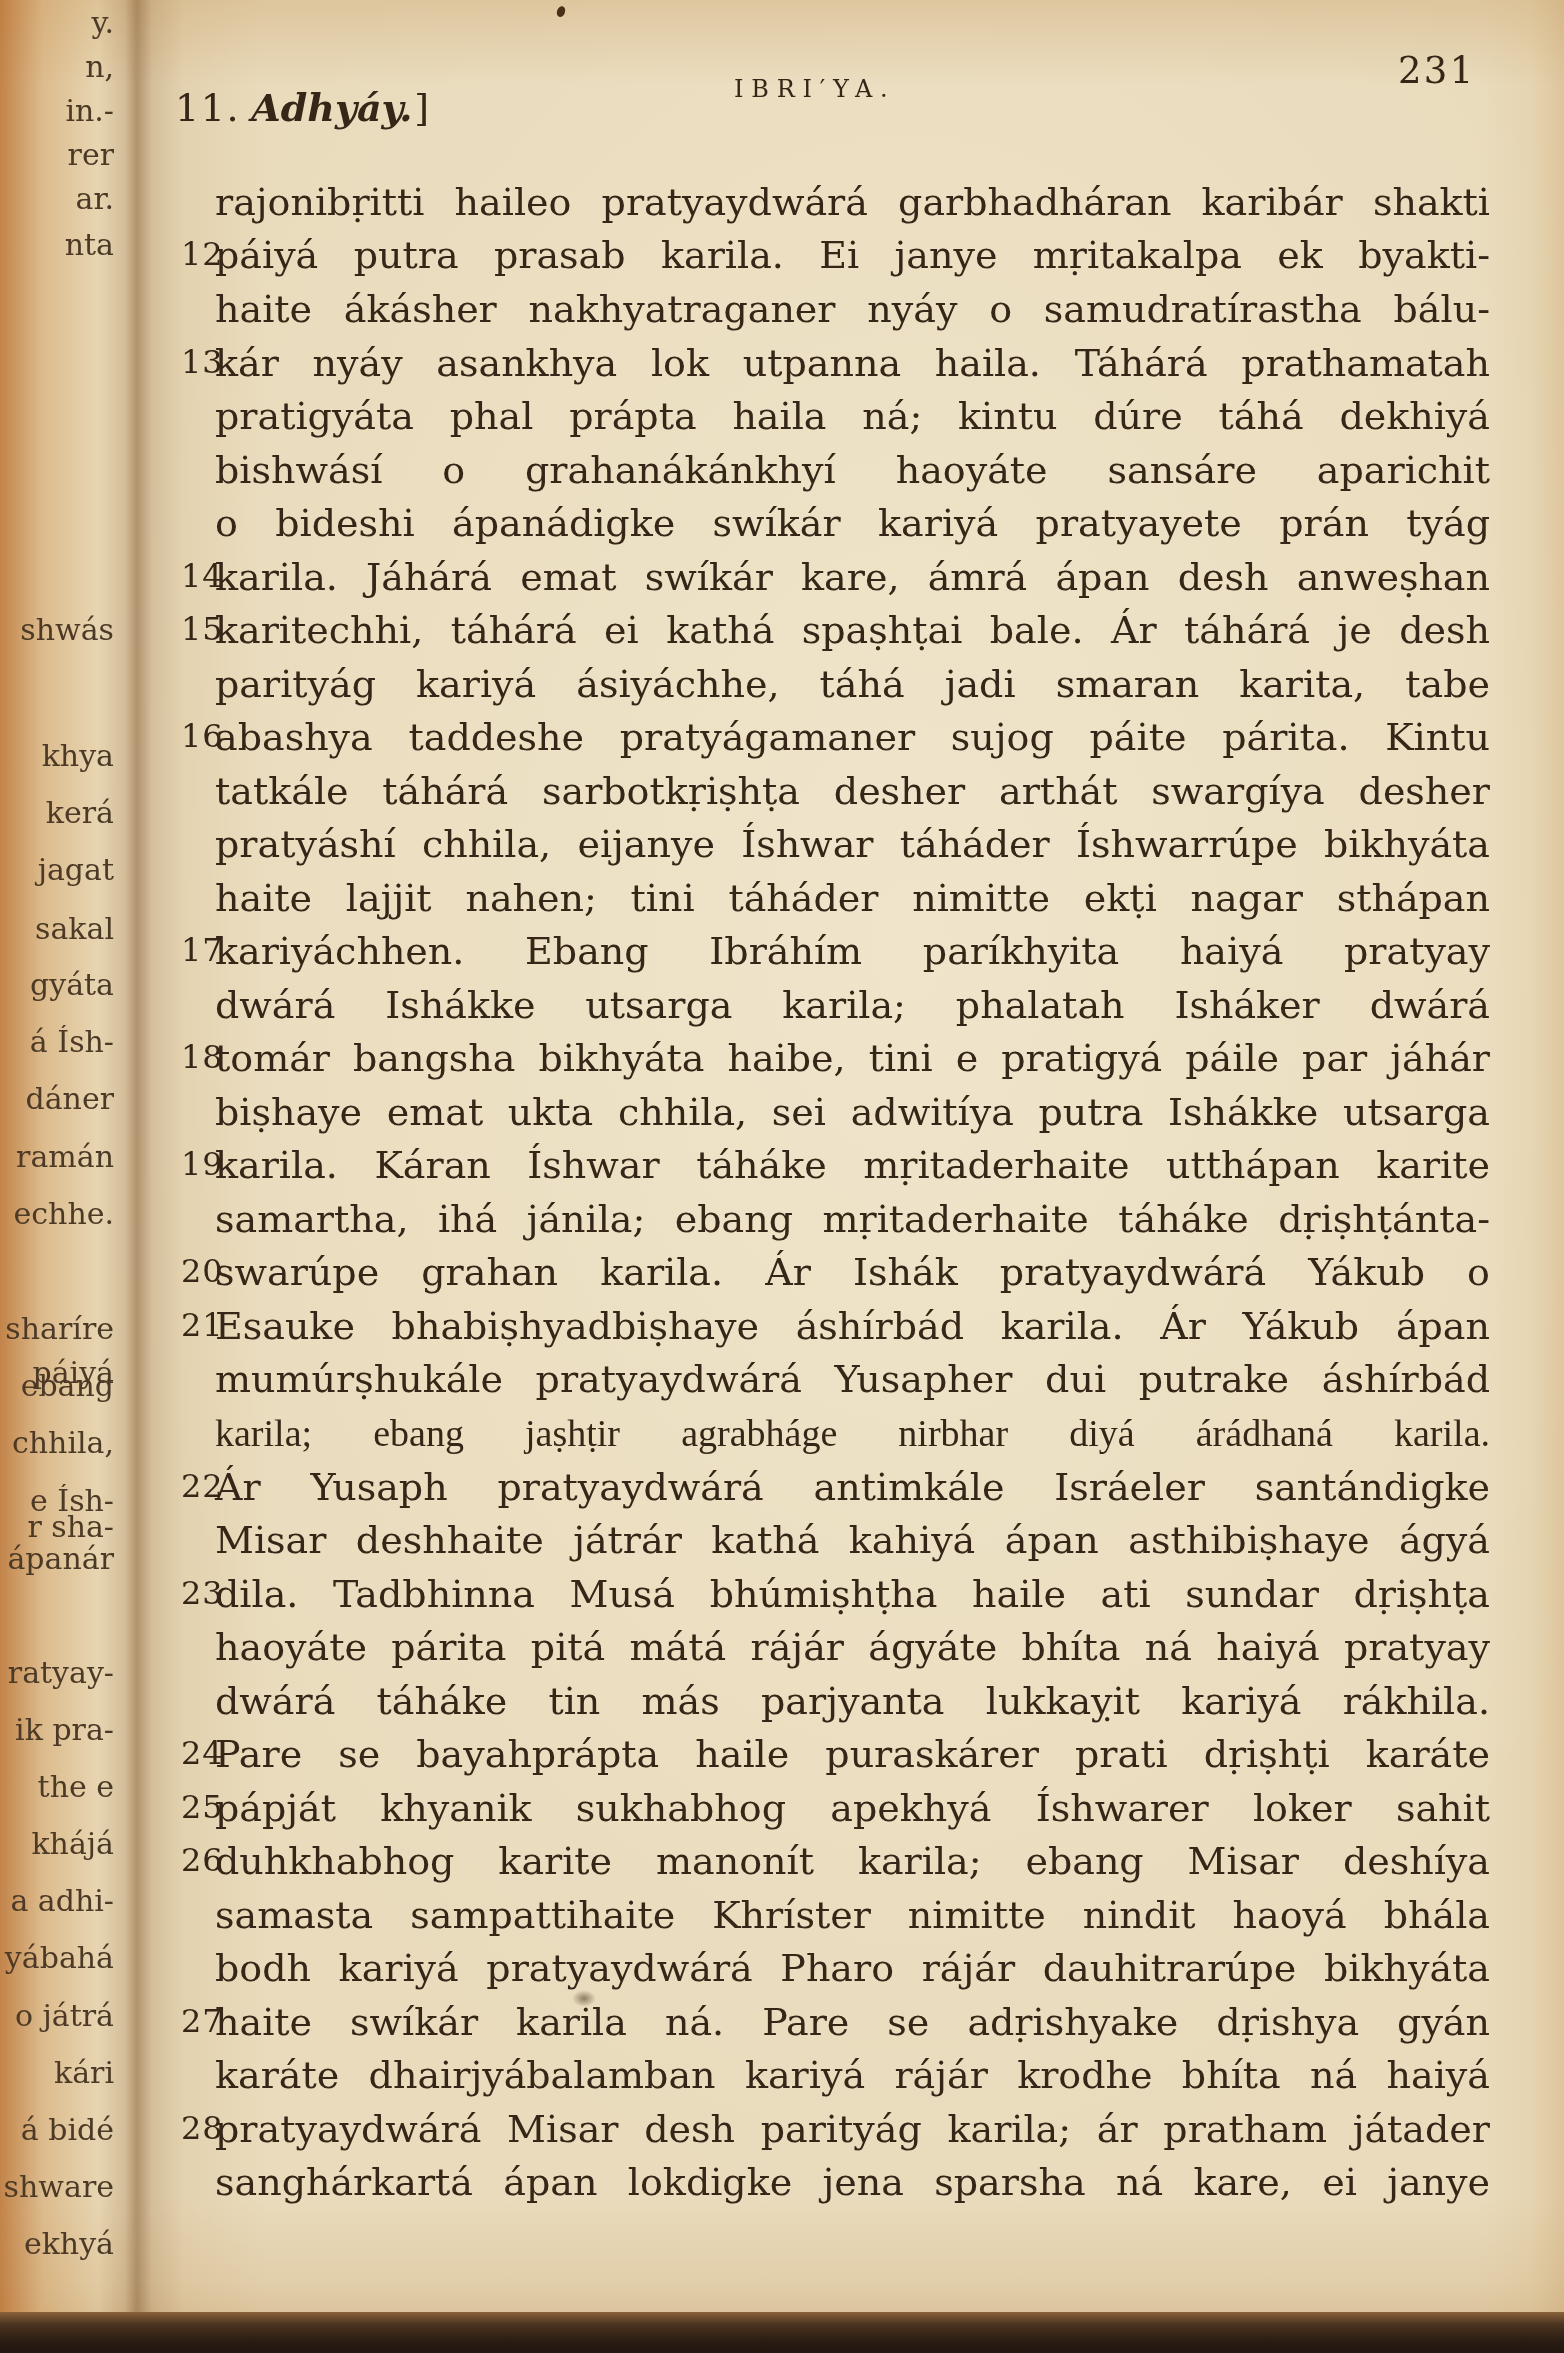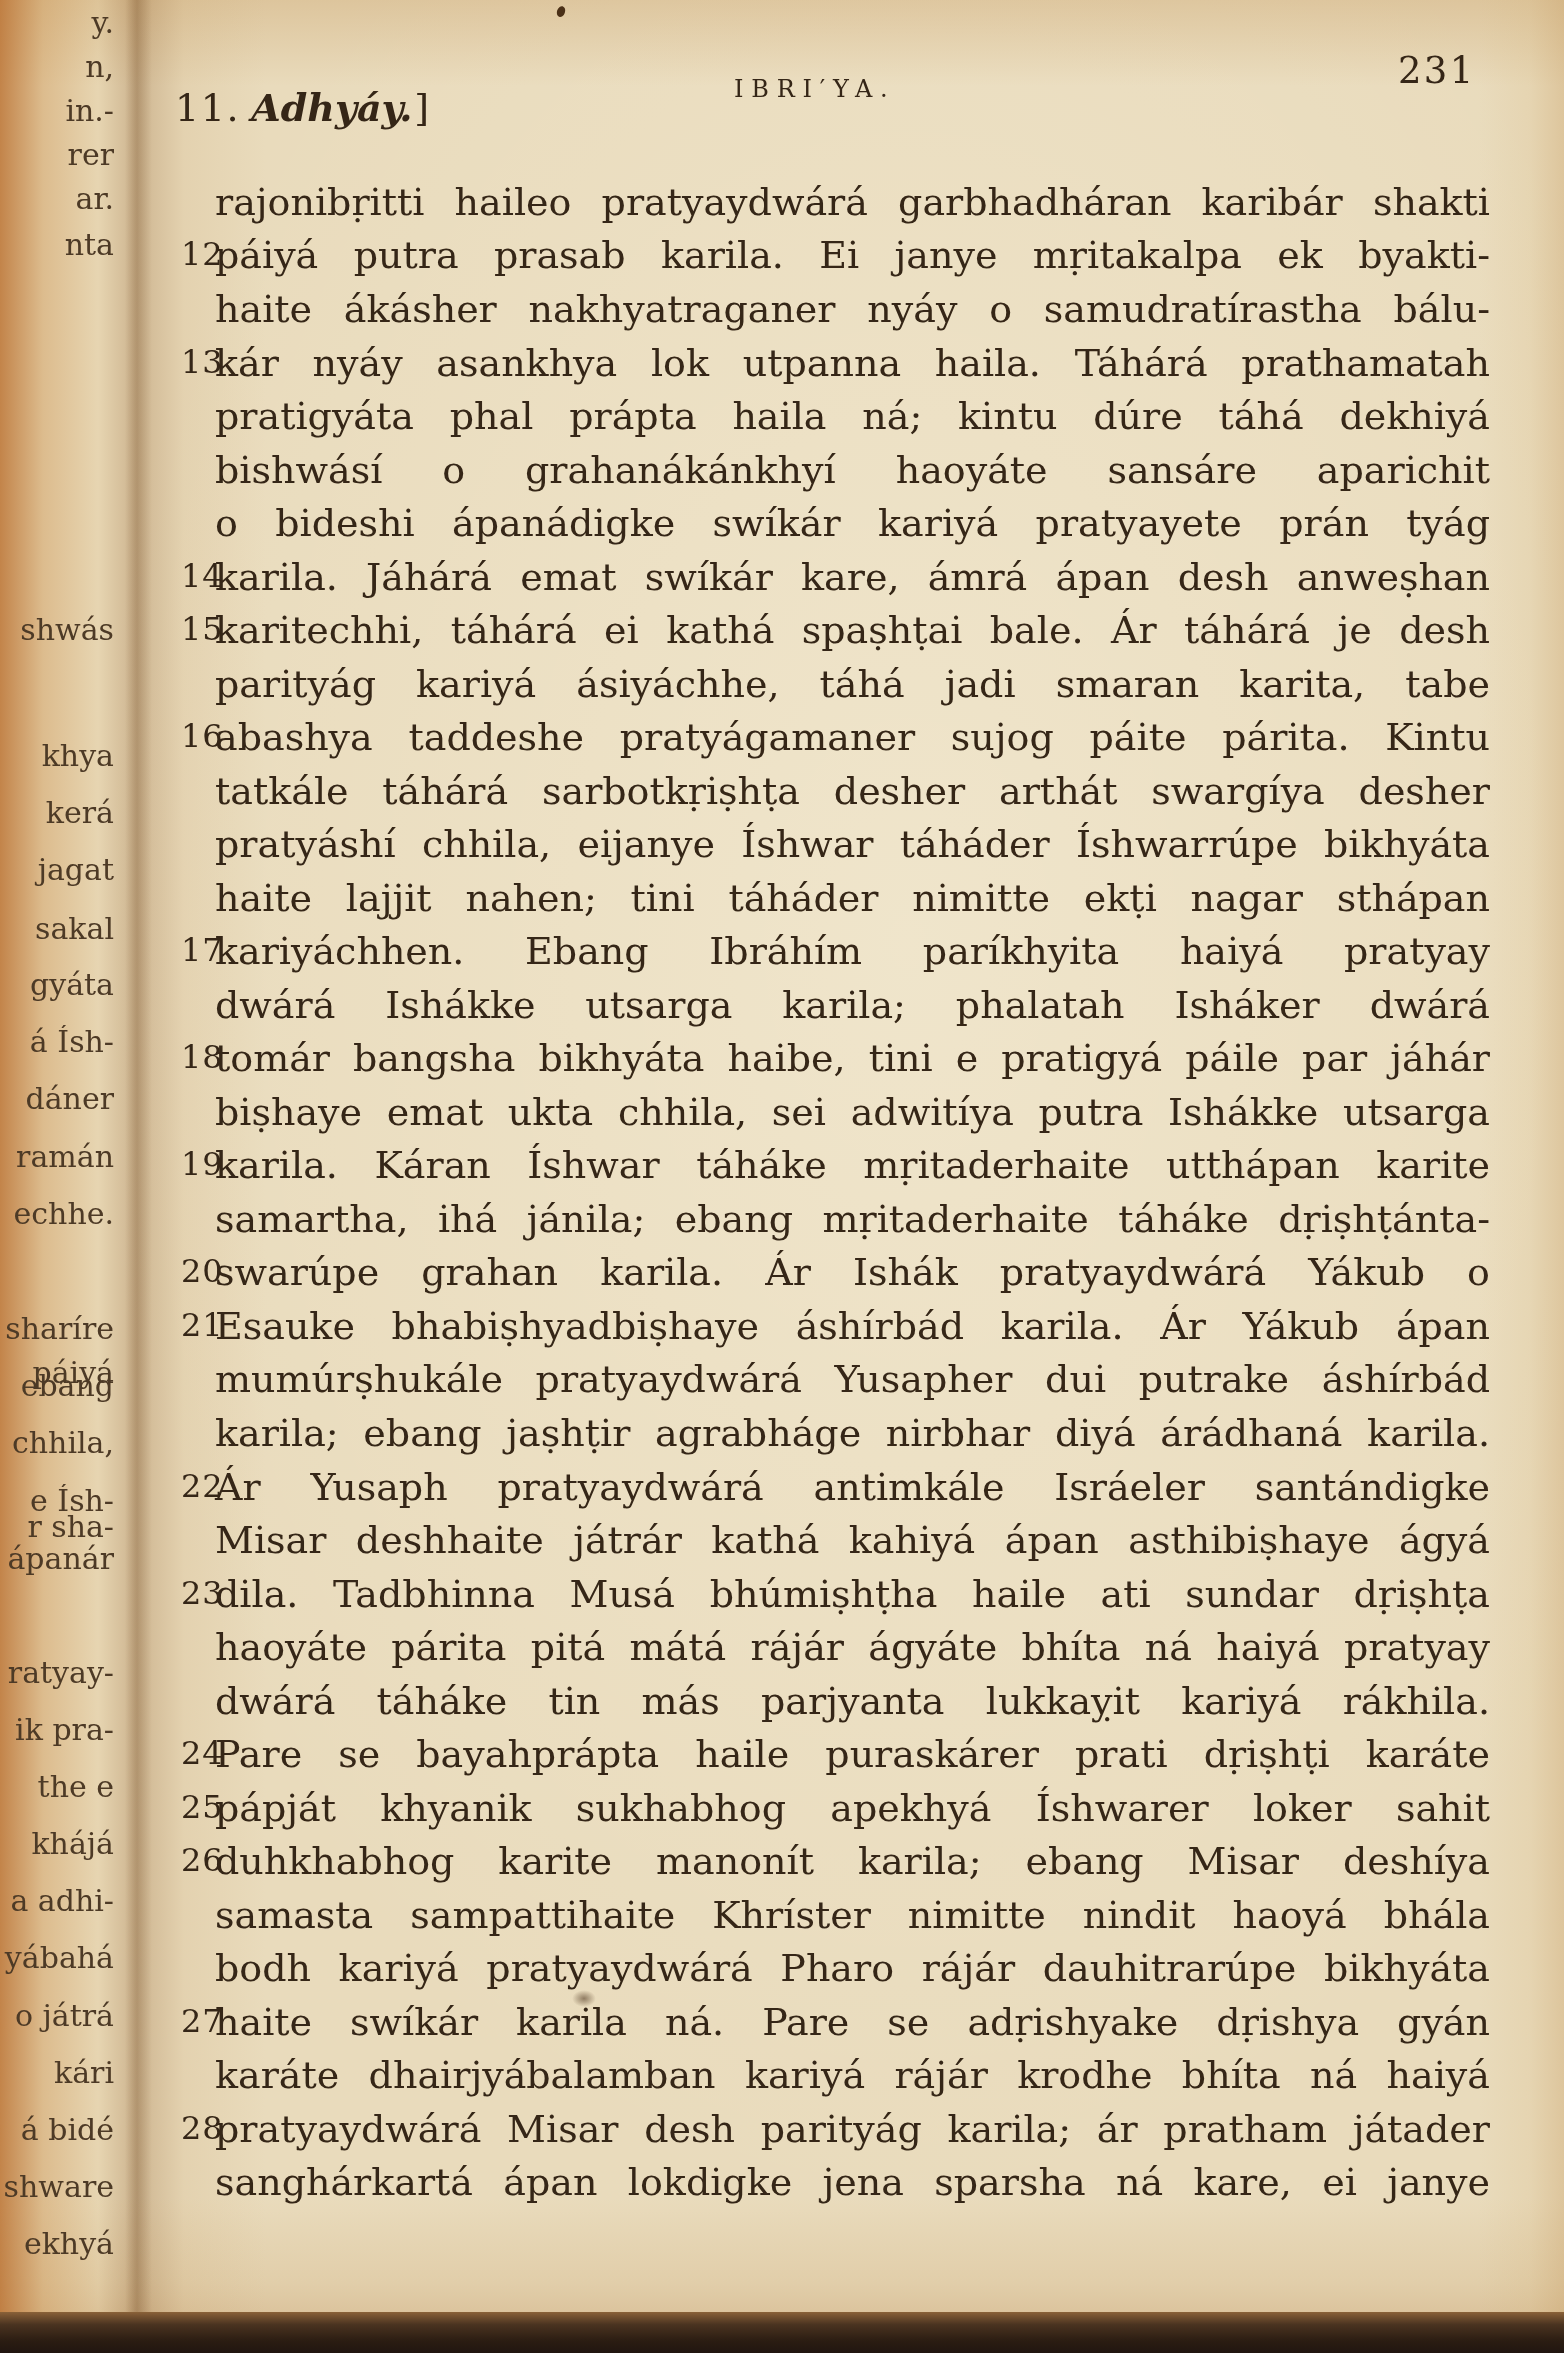--- a/index.html
+++ b/index.html
@@ -135,21 +135,21 @@
       <div class="body-line" style="top: 876px;"><span class="line-text">haite lajjit nahen; tini táháder nimitte ekṭi nagar sthápan</span></div>
       <div class="body-line" style="top: 929px;"><span class="verse-num">17</span><span class="line-text">kariyáchhen.  Ebang Ibráhím paríkhyita haiyá pratyay</span></div>
       <div class="body-line" style="top: 983px;"><span class="line-text">dwárá Ishákke utsarga karila; phalatah Isháker dwárá</span></div>
       <div class="body-line" style="top: 1036px;"><span class="verse-num">18</span><span class="line-text">tomár bangsha bikhyáta haibe, tini e pratigyá páile par jáhár</span></div>
       <div class="body-line" style="top: 1090px;"><span class="line-text">biṣhaye emat ukta chhila, sei adwitíya putra Ishákke utsarga</span></div>
       <div class="body-line" style="top: 1143px;"><span class="verse-num">19</span><span class="line-text">karila.  Káran Íshwar táháke mṛitaderhaite utthápan karite</span></div>
       <div class="body-line" style="top: 1197px;"><span class="line-text">samartha, ihá jánila; ebang mṛitaderhaite táháke dṛiṣhṭánta-</span></div>
       <div class="body-line" style="top: 1250px;"><span class="verse-num">20</span><span class="line-text">swarúpe grahan karila.  Ár Ishák pratyaydwárá Yákub o</span></div>
       <div class="body-line" style="top: 1304px;"><span class="verse-num">21</span><span class="line-text">Esauke bhabiṣhyadbiṣhaye áshírbád karila.  Ár Yákub ápan</span></div>
       <div class="body-line" style="top: 1357px;"><span class="line-text">mumúrṣhukále pratyaydwárá Yusapher dui putrake áshírbád</span></div>
-      <div class="body-line" style="top: 1411px;"><span class="line-text">karila; ebang jaṣhṭir agrabháge nirbhar diyá árádhaná karila.</span></div>
+      <div class="body-line" style="top: 1411px; font-family: Liberation Serif, serif;"><span class="line-text">karila; ebang jaṣhṭir agrabháge nirbhar diyá árádhaná karila.</span></div>
       <div class="body-line" style="top: 1465px;"><span class="verse-num">22</span><span class="line-text">Ár Yusaph pratyaydwárá antimkále Isráeler santándigke</span></div>
       <div class="body-line" style="top: 1518px;"><span class="line-text">Misar deshhaite játrár kathá kahiyá ápan asthibiṣhaye ágyá</span></div>
       <div class="body-line" style="top: 1572px;"><span class="verse-num">23</span><span class="line-text">dila.  Tadbhinna Musá bhúmiṣhṭha haile ati sundar dṛiṣhṭa</span></div>
       <div class="body-line" style="top: 1625px;"><span class="line-text">haoyáte párita pitá mátá rájár ágyáte bhíta ná haiyá pratyay</span></div>
       <div class="body-line" style="top: 1679px;"><span class="line-text">dwárá táháke tin más parjyanta lukkaỵit kariyá rákhila.</span></div>
       <div class="body-line" style="top: 1732px;"><span class="verse-num">24</span><span class="line-text">Pare se bayahprápta haile puraskárer prati dṛiṣhṭi karáte</span></div>
       <div class="body-line" style="top: 1786px;"><span class="verse-num">25</span><span class="line-text">pápját khyanik sukhabhog apekhyá Íshwarer loker sahit</span></div>
       <div class="body-line" style="top: 1839px;"><span class="verse-num">26</span><span class="line-text">duhkhabhog karite manonít karila; ebang Misar deshíya</span></div>
       <div class="body-line" style="top: 1893px;"><span class="line-text">samasta sampattihaite Khríster nimitte nindit haoyá bhála</span></div>
       <div class="body-line" style="top: 1946px;"><span class="line-text">bodh kariyá pratyaydwárá Pharo rájár dauhitrarúpe bikhyáta</span></div>

